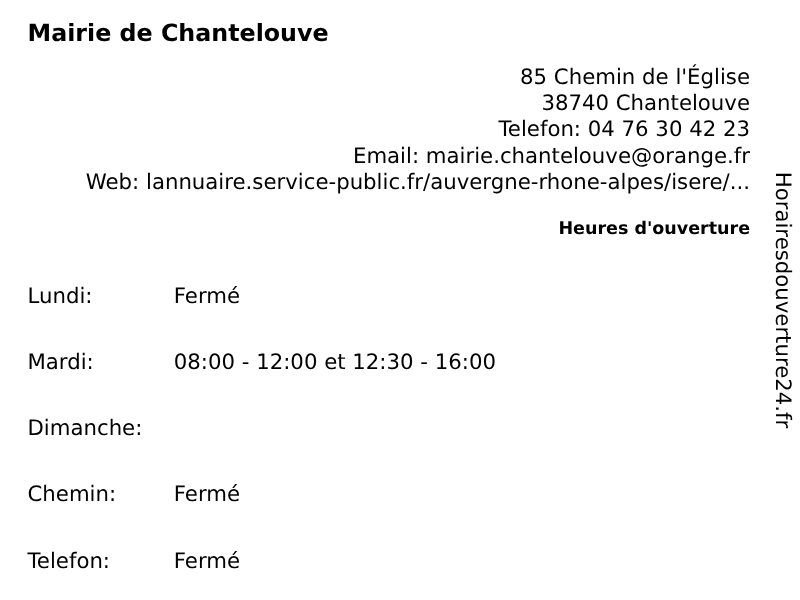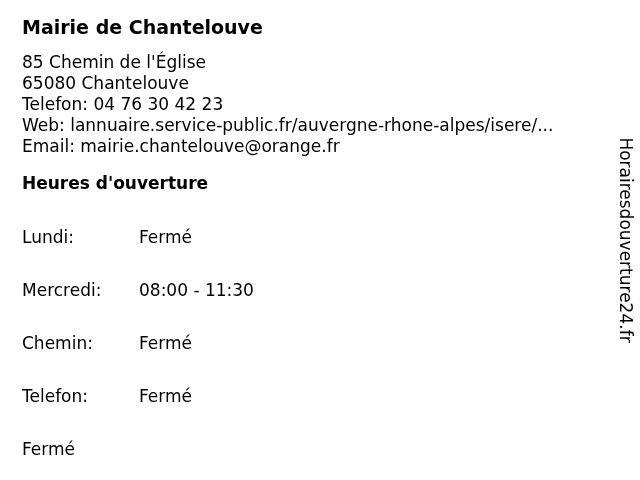--- a/index.html
+++ b/index.html
@@ -26,26 +26,28 @@
     line-height: 23px;
     font-weight: bold;
     margin: 0 0 13px 0;
   }
   .contact {
     font-size: 17px;
     line-height: 21px;
   }
   .contact .line {
     white-space: nowrap;
+    text-align: right;
   }
   .hours-heading {
-    font-size: 17px;
+    font-size: 14px;
     line-height: 22px;
     font-weight: bold;
     margin: 15px 0 9px 0;
+    text-align: right;
   }
   .hours-row {
     display: flex;
     font-size: 17px;
     line-height: 20px;
     white-space: nowrap;
     margin-top: 33px;
   }
   .hours-row .day {
     flex: 0 0 117px;
@@ -69,36 +71,39 @@
 </style>
 </head>
 <body>
 
 <div class="page">
 
   <h1 class="title">Mairie de Chantelouve</h1>
 
   <div class="contact">
     <div class="line">85 Chemin de l'Église</div>
-    <div class="line">65080 Chantelouve</div>
+    <div class="line">38740 Chantelouve</div>
     <div class="line">Telefon: 04 76 30 42 23</div>
+    <div class="line">Email: mairie.chantelouve@orange.fr</div>
     <div class="line">Web: lannuaire.service-public.fr/auvergne-rhone-alpes/isere/...</div>
-    <div class="line">Email: mairie.chantelouve@orange.fr</div>
   </div>
 
   <h2 class="hours-heading">Heures d'ouverture</h2>
 
   <div class="hours">
     <div class="hours-row">
       <span class="day">Lundi:</span>
       <span class="val">Fermé</span>
     </div>
     <div class="hours-row">
-      <span class="day">Mercredi:</span>
-      <span class="val">08:00 - 11:30</span>
+      <span class="day">Mardi:</span>
+      <span class="val">08:00 - 12:00 et 12:30 - 16:00</span>
+    </div>
+    <div class="hours-row">
+      <span class="day">Dimanche:</span>
     </div>
     <div class="hours-row">
       <span class="day">Chemin:</span>
       <span class="val">Fermé</span>
     </div>
     <div class="hours-row">
       <span class="day">Telefon:</span>
       <span class="val">Fermé</span>
     </div>
     <div class="hours-row">

